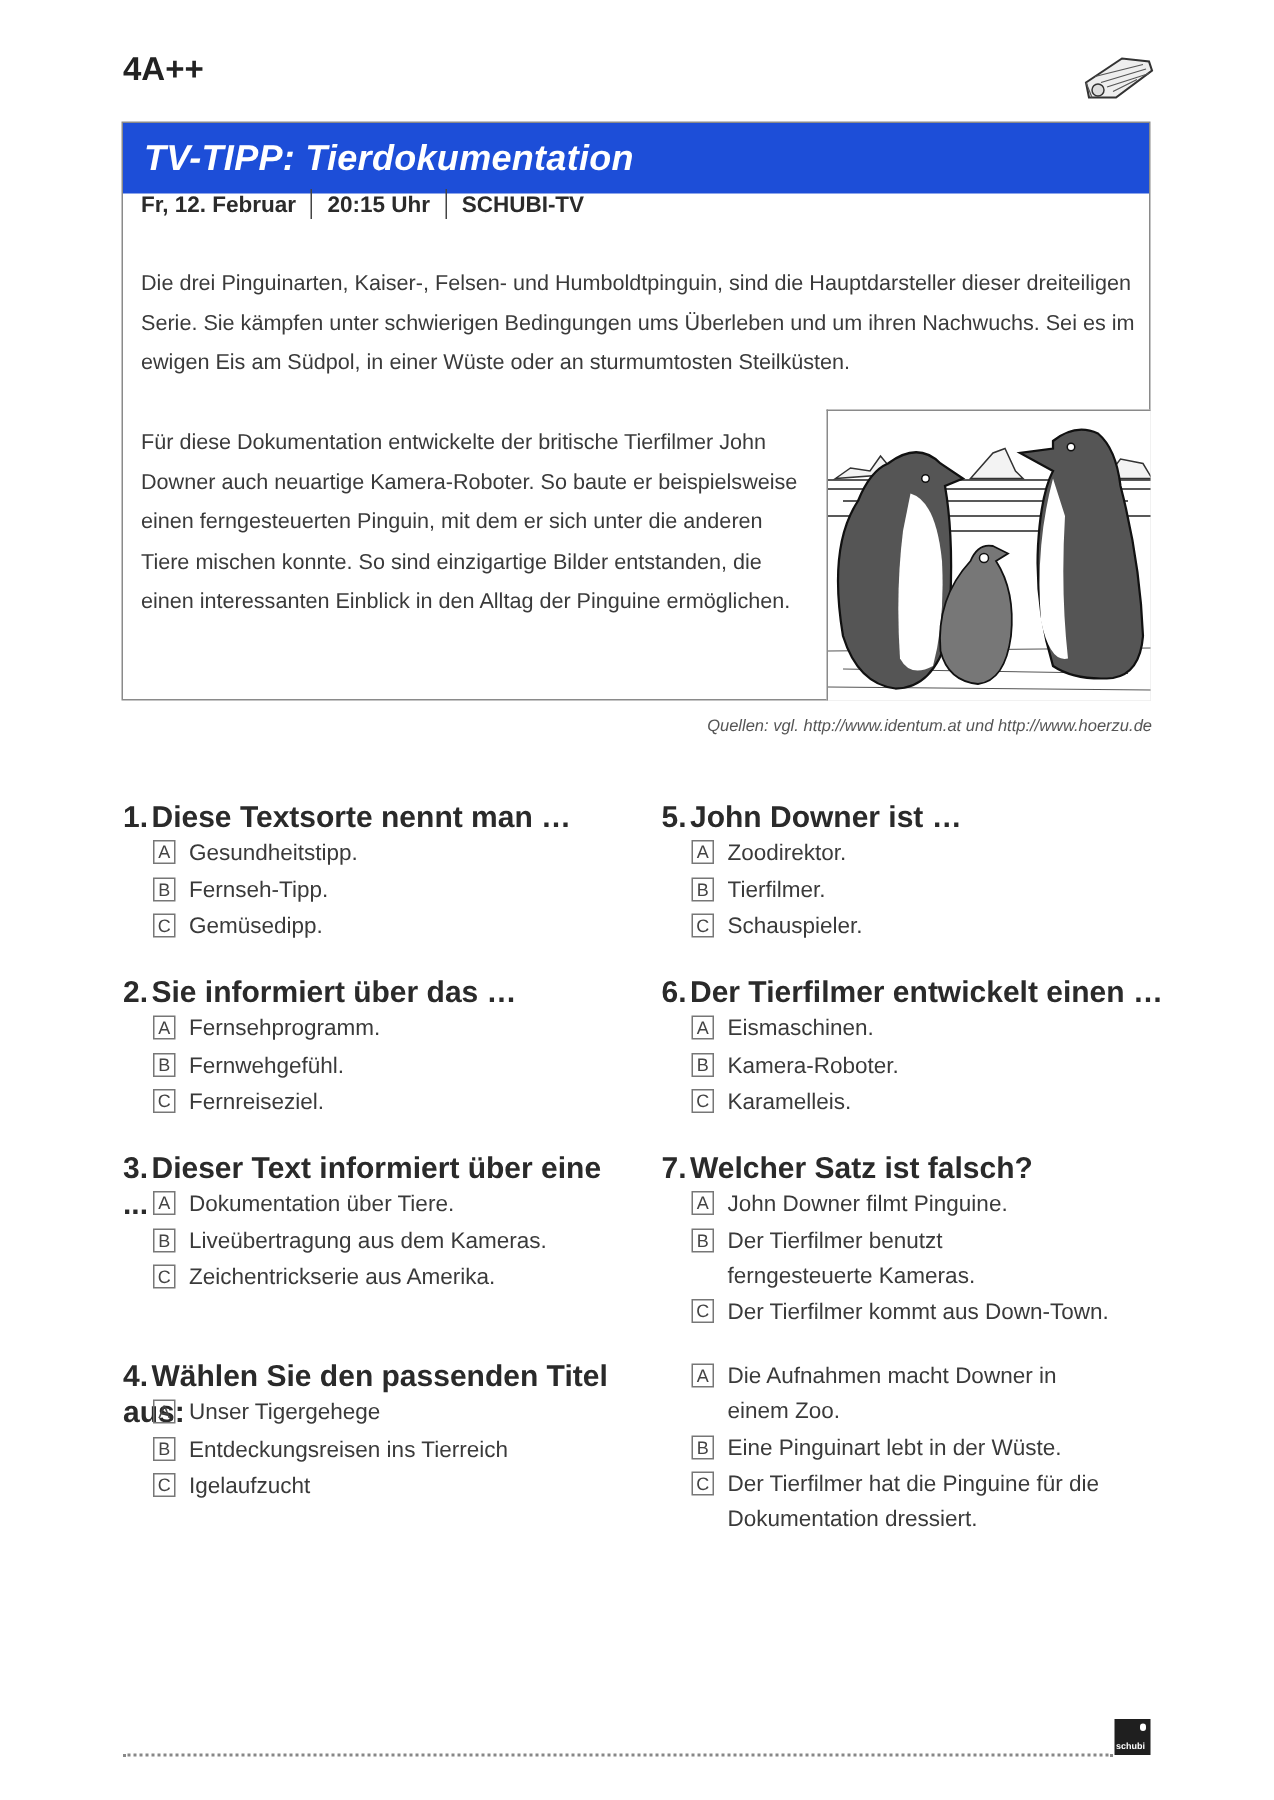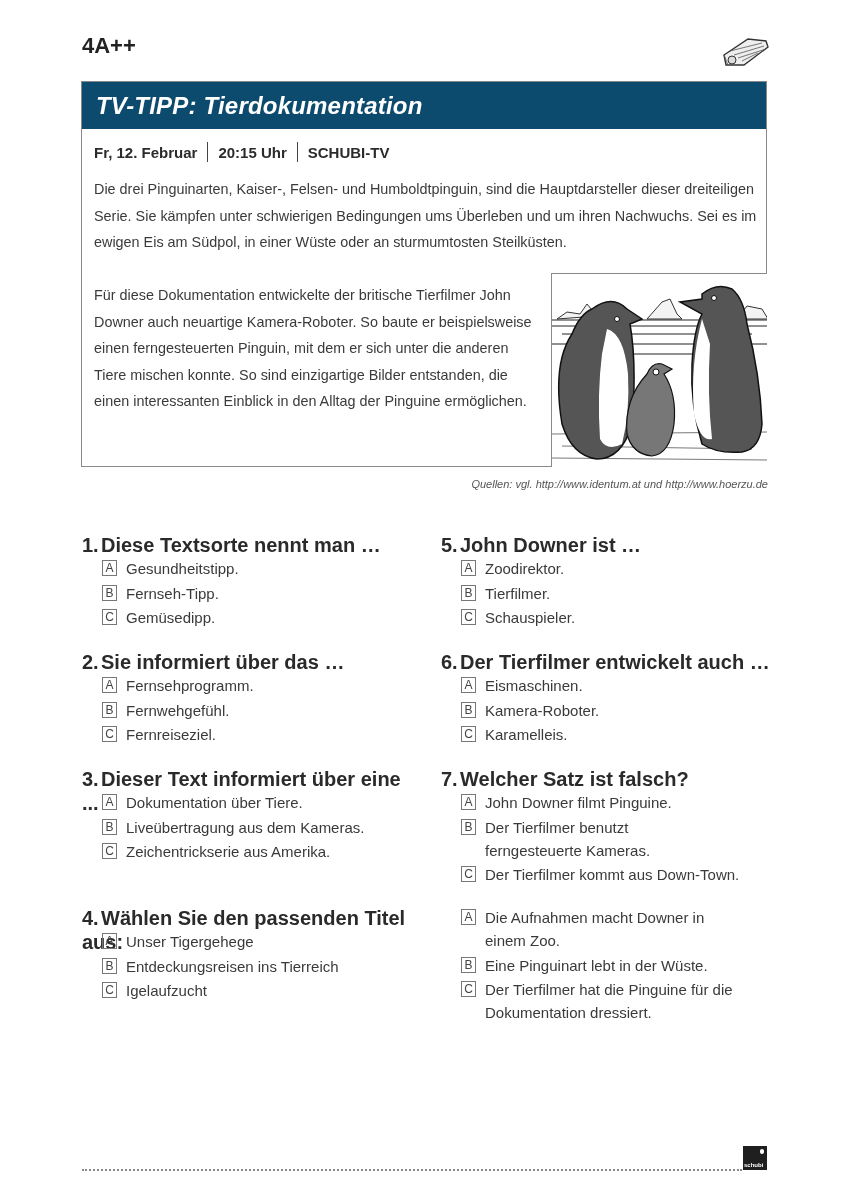--- a/index.html
+++ b/index.html
@@ -11,26 +11,26 @@
       position: absolute; left: 82px; top: 33px;
       font-size: 22px; font-weight: bold; color: #222;
       font-family: "Liberation Sans", sans-serif;
     }
     .level-icon { position: absolute; left: 718px; top: 33px; width: 52px; height: 36px; }
     .box {
       position: absolute; left: 81px; top: 81px; width: 686px; height: 386px;
       border: 1px solid #8a8a8a; box-sizing: border-box;
     }
     .box-header {
-      height: 47px; background: #0c4a6e; color: #fff;
+      height: 47px; background: #1d4ed8; color: #fff;
       font-size: 24px; font-weight: bold; font-style: italic;
       padding-left: 14px; line-height: 47px; letter-spacing: 0.2px;
     }
     .meta {
-      position: absolute; left: 12px; top: 60px; font-size: 15px; font-weight: bold; color: #2b2b2b;
+      position: absolute; left: 12px; top: 44px; font-size: 15px; font-weight: bold; color: #2b2b2b;
       display: flex; align-items: center;
     }
     .meta .sep { display: inline-block; width: 1px; height: 20px; background: #444; margin: 0 10px; }
     .para {
       position: absolute; left: 12px; font-size: 14.4px; line-height: 26.5px; color: #3a3a3a;
     }
     .p1 { top: 94px; width: 670px; }
     .p2 { top: 200px; width: 445px; }
     .illus {
       position: absolute; left: 469px; top: 191px; width: 216px; height: 194px;
@@ -151,21 +151,21 @@
 </div>
 
 <div class="col col-right">
   <div class="q" style="height:117px">
     <div class="q-title"><span class="q-num">5.</span><span>John Downer ist …</span></div>
     <div class="opt"><span class="lbl">A</span><span>Zoodirektor.</span></div>
     <div class="opt"><span class="lbl">B</span><span>Tierfilmer.</span></div>
     <div class="opt"><span class="lbl">C</span><span>Schauspieler.</span></div>
   </div>
   <div class="q" style="height:117px">
-    <div class="q-title"><span class="q-num">6.</span><span>Der Tierfilmer entwickelt auch …</span></div>
+    <div class="q-title"><span class="q-num">6.</span><span>Der Tierfilmer entwickelt einen …</span></div>
     <div class="opt"><span class="lbl">A</span><span>Eismaschinen.</span></div>
     <div class="opt"><span class="lbl">B</span><span>Kamera-Roboter.</span></div>
     <div class="opt"><span class="lbl">C</span><span>Karamelleis.</span></div>
   </div>
   <div class="q" style="height:139px">
     <div class="q-title"><span class="q-num">7.</span><span>Welcher Satz ist falsch?</span></div>
     <div class="opt"><span class="lbl">A</span><span>John Downer filmt Pinguine.</span></div>
     <div class="opt" style="width:230px"><span class="lbl">B</span><span>Der Tierfilmer benutzt ferngesteuerte Kameras.</span></div>
     <div class="opt"><span class="lbl">C</span><span>Der Tierfilmer kommt aus Down-Town.</span></div>
   </div>

